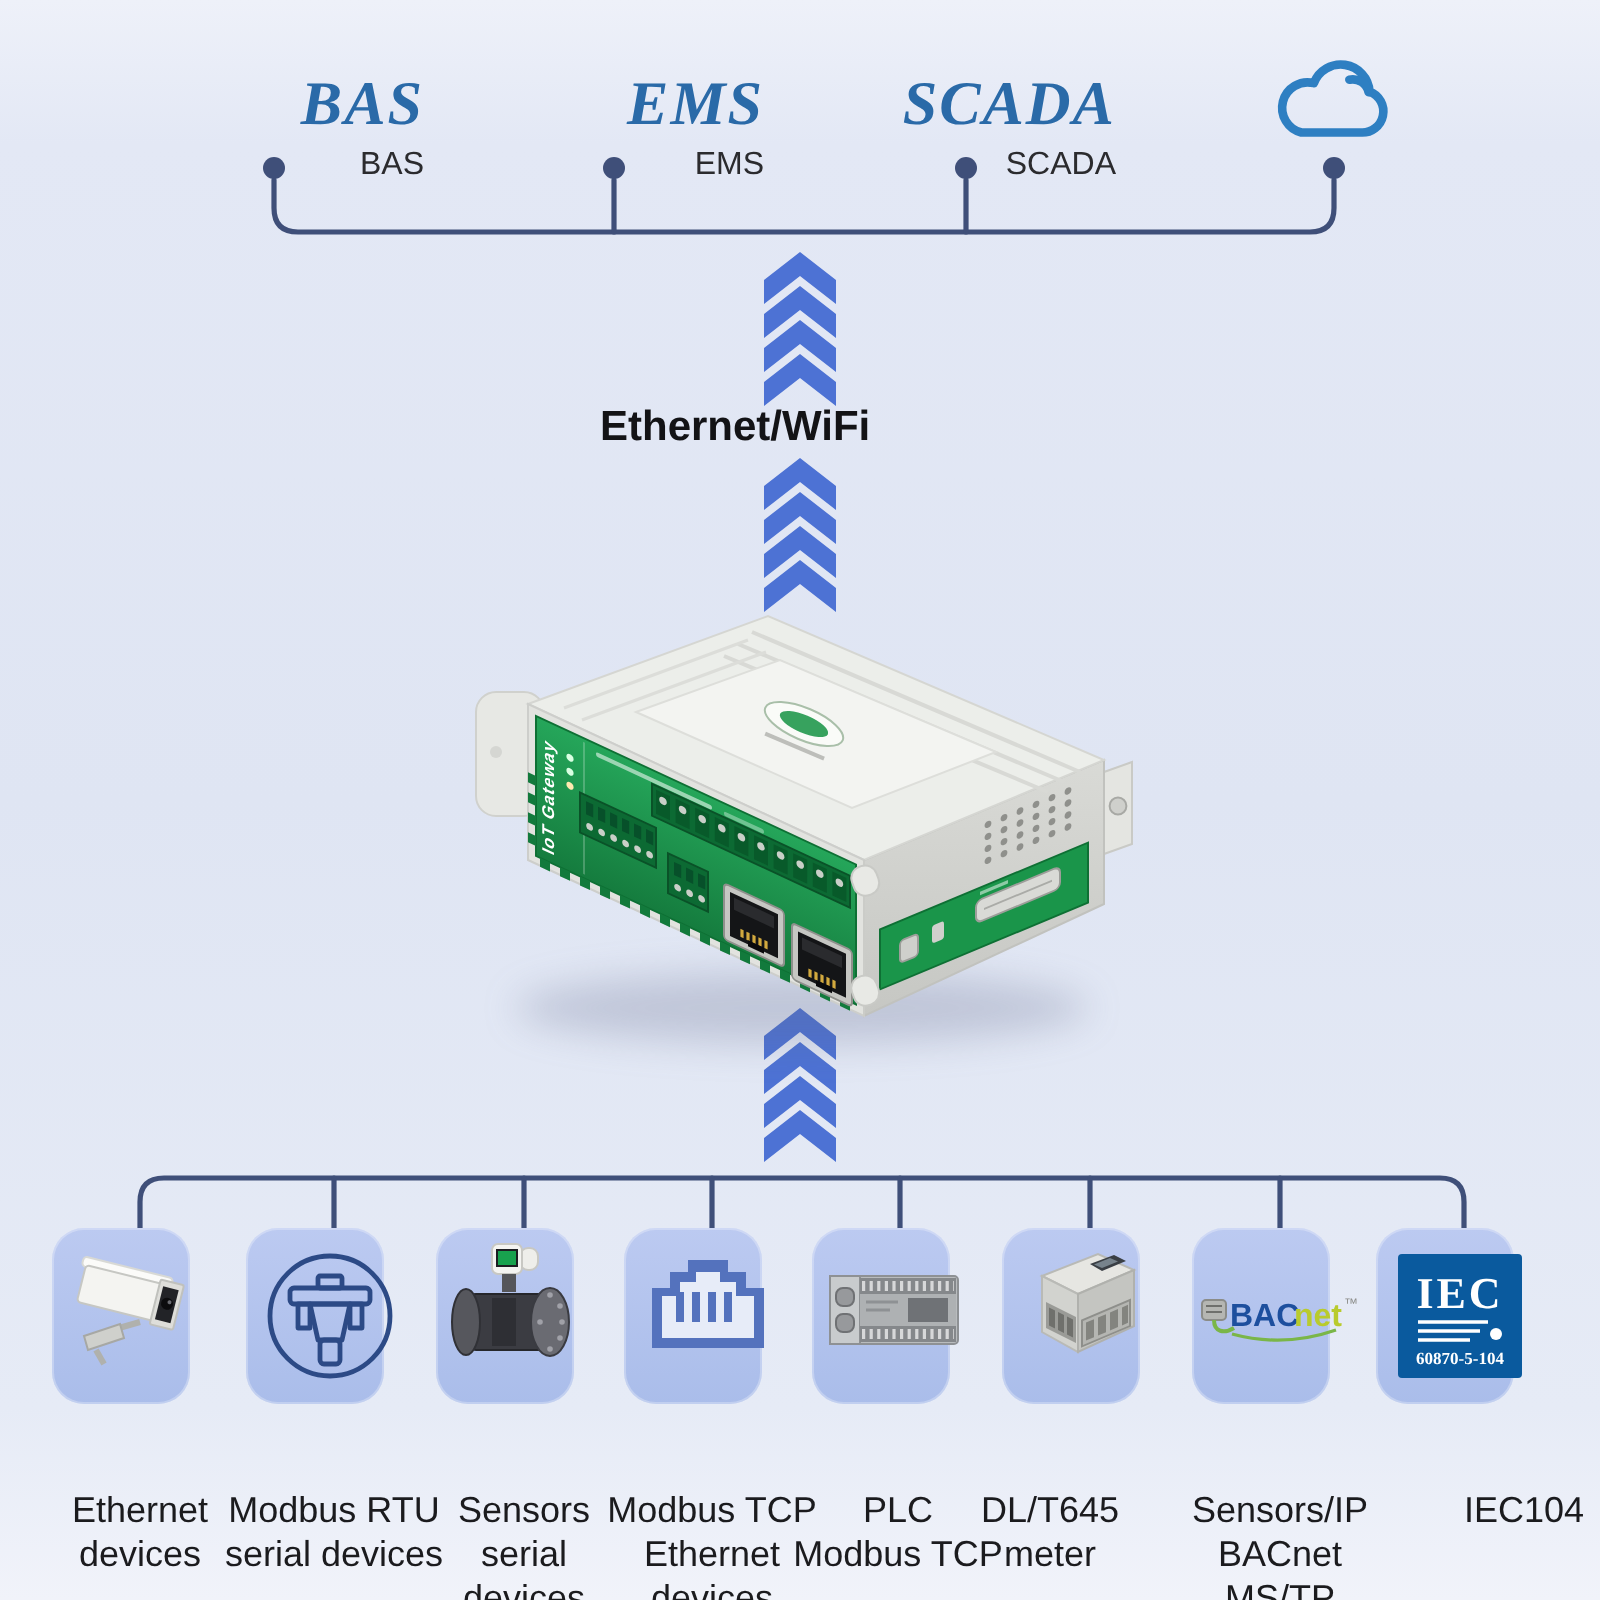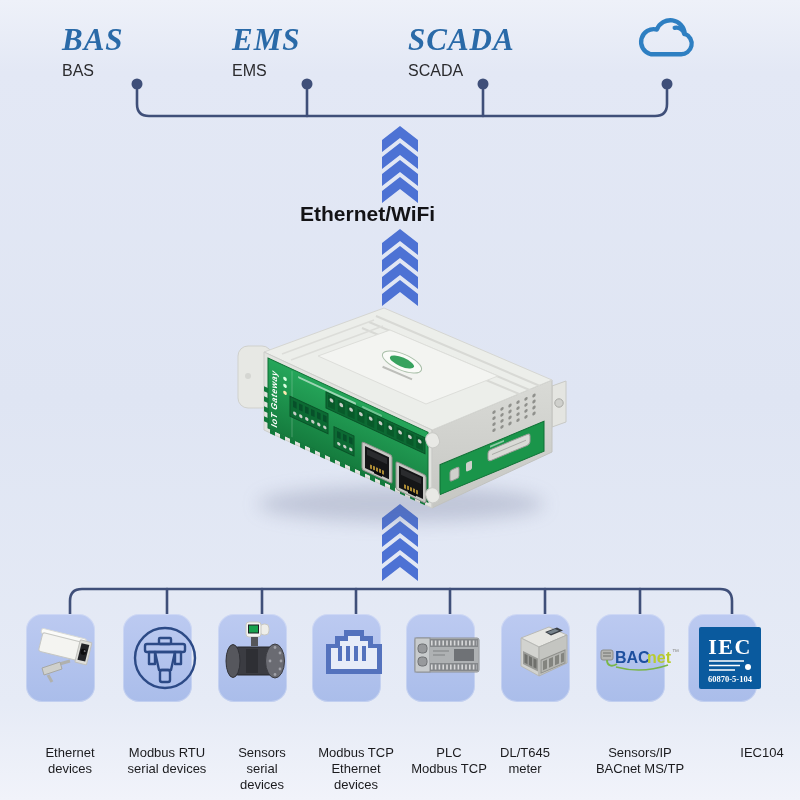--- a/index.html
+++ b/index.html
@@ -1,33 +1,33 @@
 <!DOCTYPE html>
 <html><head>
 <meta charset="utf-8">
 <style>
   html,body{margin:0;padding:0}
   .stage{position:relative;width:800px;height:800px;overflow:hidden;
     background:linear-gradient(180deg,#eef1f9 0%,#e3e8f5 9%,#dfe5f3 50%,#e6ebf6 88%,#f1f3fa 100%);
     font-family:"Liberation Sans",sans-serif;}
   .layer{position:absolute;left:0;top:0}
-  .sys{position:absolute;top:20px;width:150px;text-align:left}
+  .sys{position:absolute;top:32px;width:150px;text-align:right}
   .wordmark{font-family:"Liberation Serif",serif;font-style:italic;font-weight:bold;
     font-size:31px;line-height:40px;color:#2a6aa8;letter-spacing:1px}
   .cloud-word{height:40px;display:flex;align-items:flex-end;justify-content:center}
   .sys-label{margin-top:2px;font-size:16px;color:#2b2b2e}
   .uplink-label{position:absolute;left:300px;top:202px;width:200px;text-align:left;
     font-size:21px;font-weight:bold;color:#131316}
   .device-shadow{position:absolute;left:258px;top:486px;width:286px;height:36px;
     background:rgba(96,106,138,.26);border-radius:50%;filter:blur(9px)}
   .device{position:absolute;left:234px;top:300px}
   .tile{position:absolute;top:614px;width:69px;height:88px;border-radius:16px;
     background:linear-gradient(180deg,#bccaf1,#aabdea);box-shadow:inset 0 0 0 1px rgba(255,255,255,.28)}
   .tile svg{display:block;margin:2px auto}
-  .tile-label{position:absolute;top:745px;width:122px;text-align:center;font-size:13px;
+  .tile-label{position:absolute;top:745px;width:122px;text-align:center;font-size:18px;
     line-height:1.22;color:#1b1b1e;white-space:pre-line}
 </style>
 </head>
 <body>
 
 <div class="stage">
 
   <svg class="layer" width="800" height="800" viewBox="0 0 800 800">
     <defs>
       <path id="chev" d="M18,0 L36,14 L36,26 L18,12 L0,26 L0,14 Z"></path>

